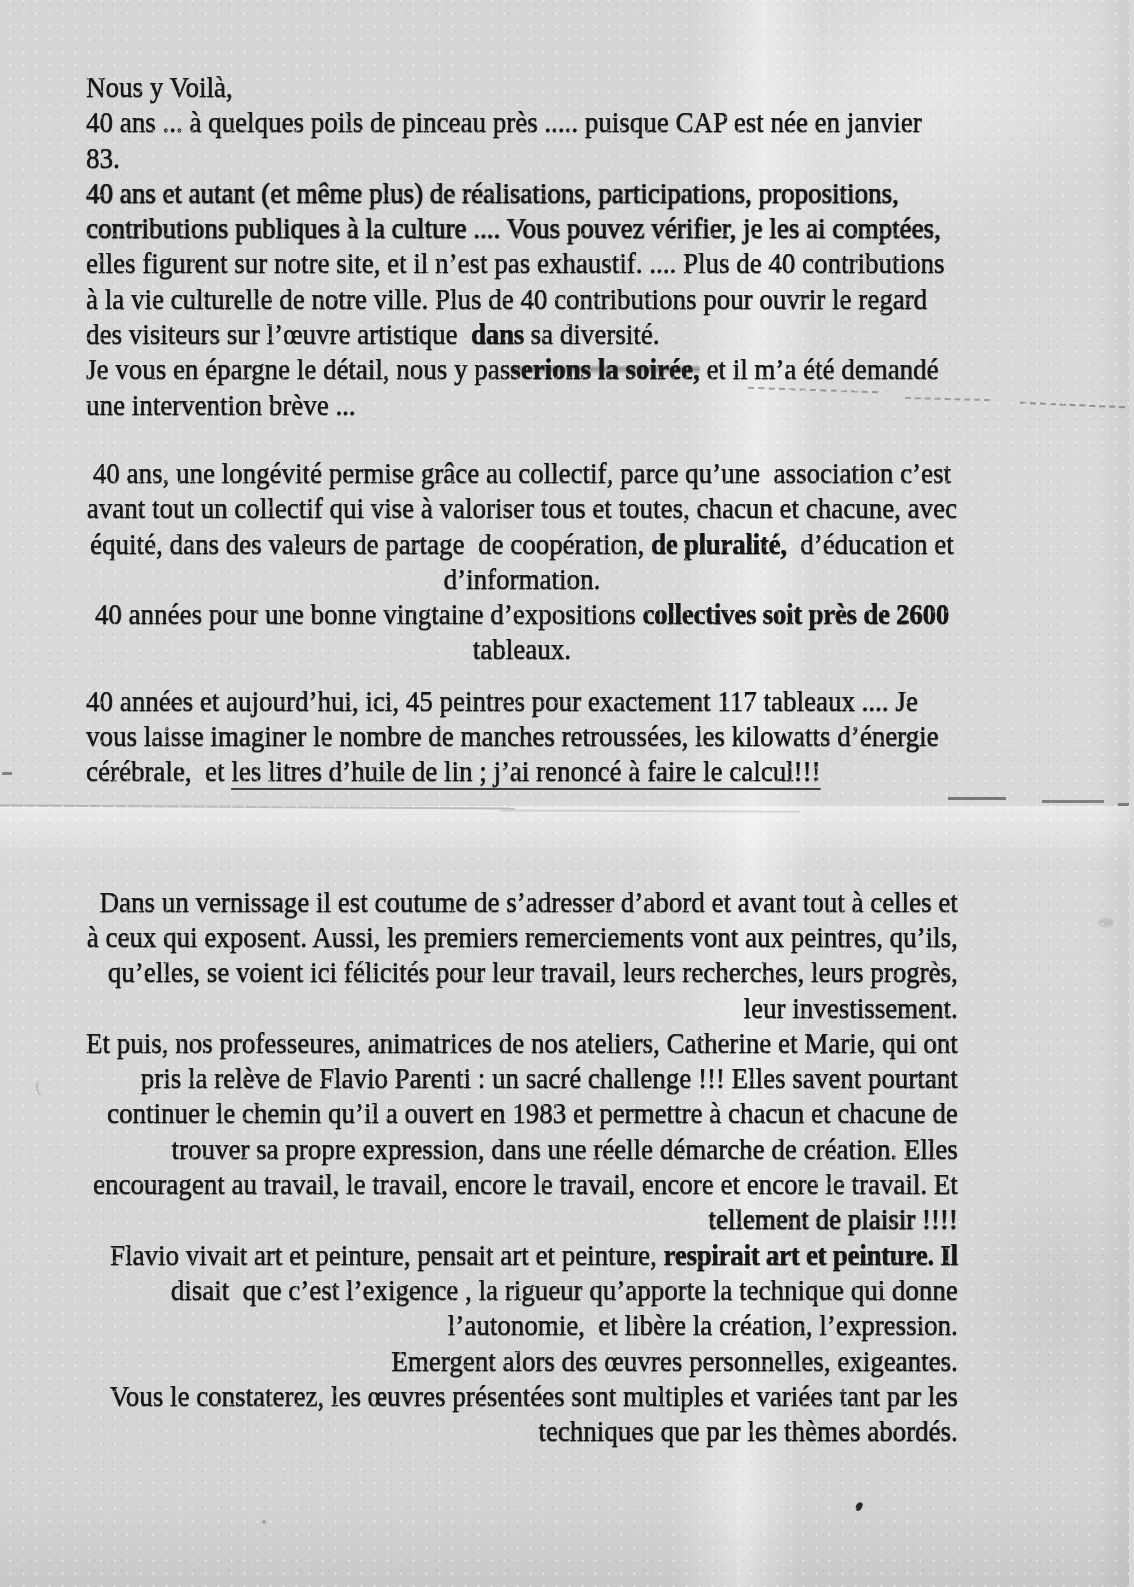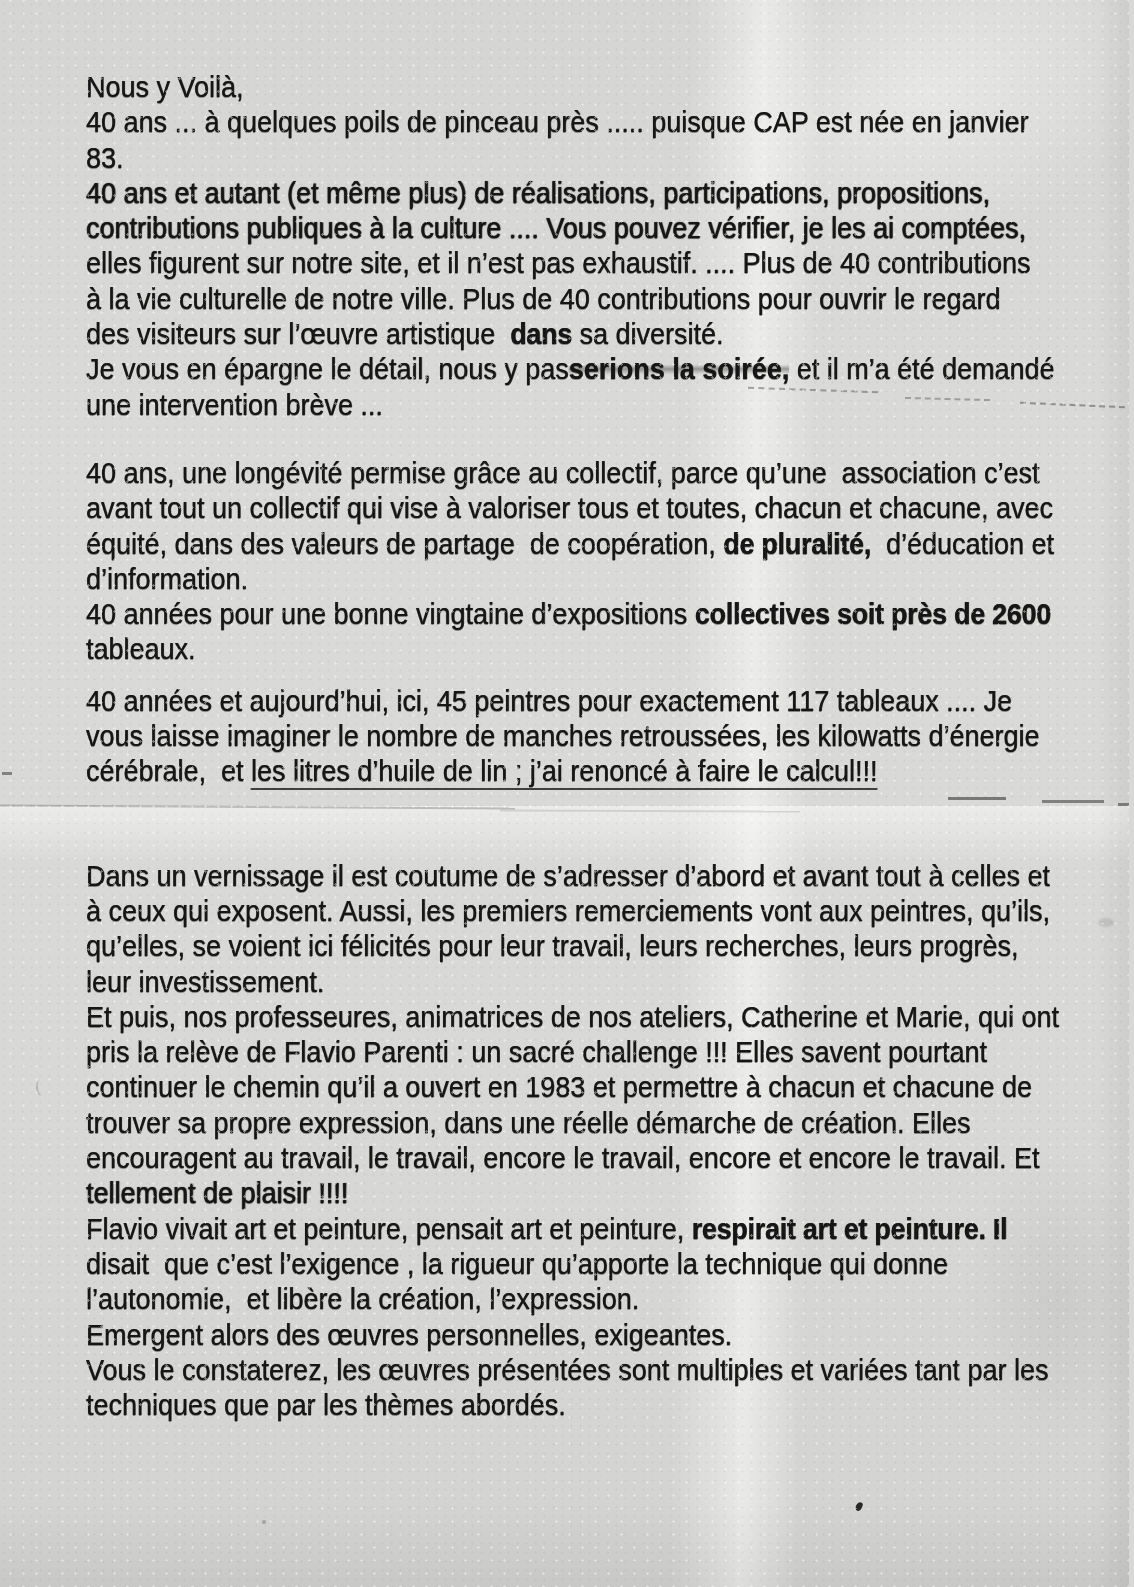--- a/index.html
+++ b/index.html
@@ -2,21 +2,21 @@
 <html lang="fr"><head>
 <meta charset="utf-8">
 <style>
   html, body { margin: 0; padding: 0; background: #d8d8d6; }
   #page {
     position: relative;
     width: 1129px;
     height: 1587px;
     overflow: hidden;
     background: linear-gradient(180deg, #d5d5d3 0%, #dadad8 28%, #d8d8d6 68%, #d3d3d1 100%);
-    font-family: Liberation Sans, sans-serif;
+    font-family: Liberation Serif, serif;
     color: #161616;
   }
   
   .noise {
     position: absolute; inset: 0; pointer-events: none;
     background-image:
       radial-gradient(rgba(0,0,0,0.045) 1px, transparent 1.4px),
       radial-gradient(rgba(255,255,255,0.5) 1px, transparent 1.4px);
     background-size: 9px 9px, 13px 13px;
     background-position: 0 0, 4px 7px;
@@ -47,23 +47,23 @@
     background: linear-gradient(to bottom, transparent, rgba(0,0,0,.05)); pointer-events: none;
   }
   .blotch-br {
     position: absolute; left: 960px; top: 1150px; width: 200px; height: 300px;
     background: radial-gradient(ellipse at center, rgba(0,0,0,.05), transparent 70%); pointer-events: none;
   }
 
   
   #textblock { position: absolute; left: 86px; top: 70px; }
   .para { margin: 0; }
-  .p2 { margin-top: 33px; }
+  .p2 { margin-top: 33px; text-align: center; }
   .p3 { margin-top: 16px; }
-  .p4 { margin-top: 69px; }
+  .p4 { margin-top: 95px; text-align: right; }
   .ln {
     white-space: pre;
     font-size: 29px;
     line-height: 35.3px;
     transform: scaleX(.93);
     transform-origin: 0 50%;
     text-shadow: 0.6px 0 0.6px rgba(10,10,10,.55), -0.3px 0 0.5px rgba(20,20,20,.35), 0 0.5px 0.6px rgba(0,0,0,.4);
   }
   .dark { text-shadow: 0.8px 0 0.8px rgba(0,0,0,.7), -0.5px 0 0.7px rgba(0,0,0,.5), 0 0.7px 0.8px rgba(0,0,0,.55); }
   .hv { font-weight: bold; letter-spacing: -0.3px; }

